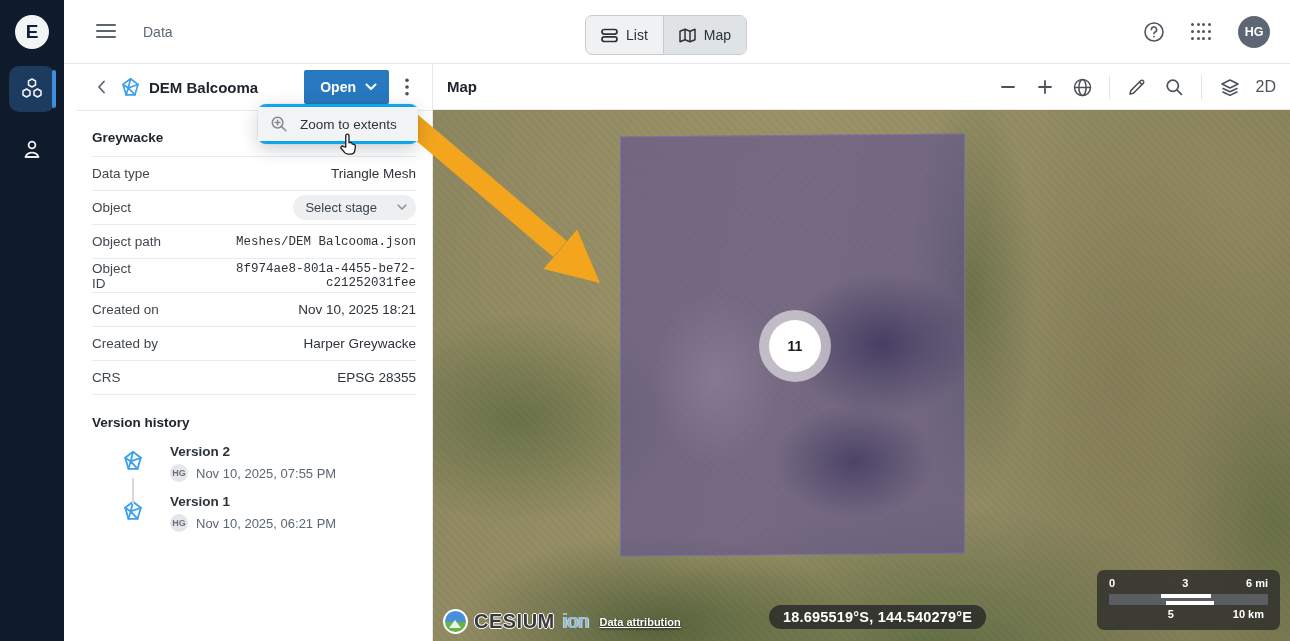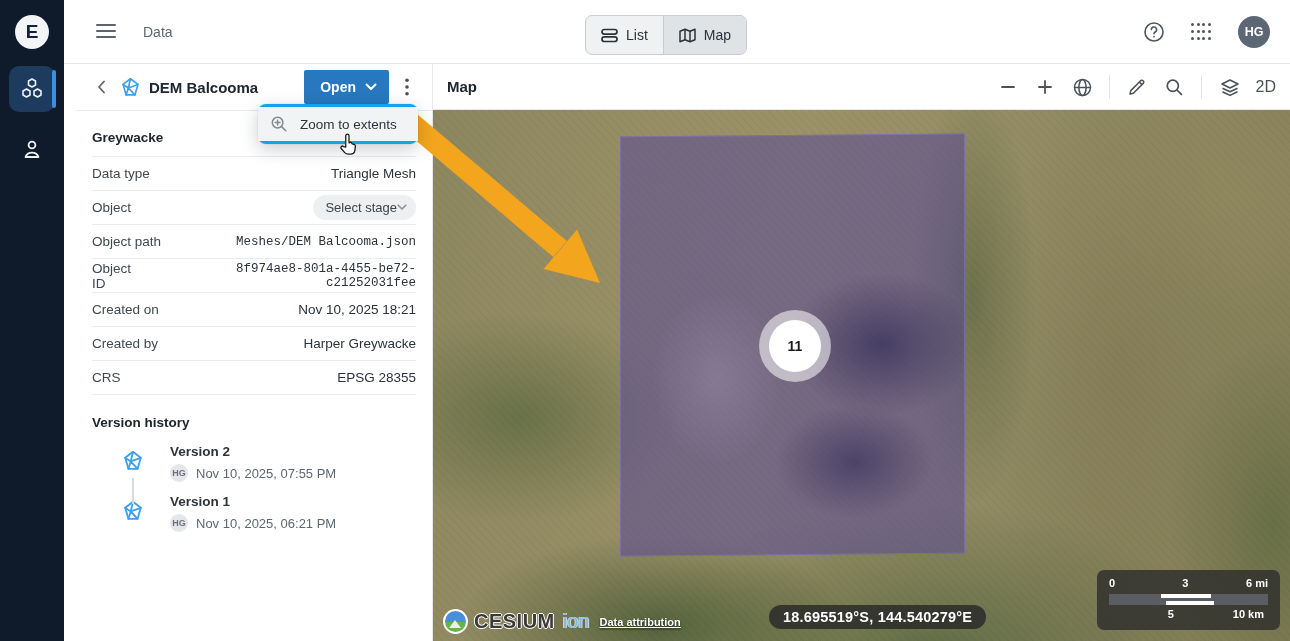--- a/index.html
+++ b/index.html
@@ -55,21 +55,21 @@
     border:none; border-radius:2px; font-size:14px; font-weight:700; display:flex; align-items:center; gap:9px;
     cursor:pointer; font-family:inherit; }
   .kebab { width:18px; height:20px; margin-left:9px; cursor:pointer; display:flex; align-items:center; justify-content:center; }
   .props { padding:0 16px; }
   .p-heading { padding:19px 0 11px 0; border-bottom:1px solid #e9ebee; font-size:13.5px; font-weight:700; color:#20262d; }
   .prow { height:34px; display:flex; align-items:center; justify-content:space-between;
     border-bottom:1px solid #e9ebee; }
   .prow .lab { font-size:13.5px; color:#40484f; }
   .prow .val { font-size:13.5px; color:#2c333a; text-align:right; }
   .prow.mono .val { font-family:"Liberation Mono", monospace; font-size:12.5px; }
-  .stage-pill { display:flex; align-items:center; gap:0; background:#edeff1; border:none;
+  .stage-pill { display:flex; align-items:center; gap:20px; background:#edeff1; border:none;
     border-radius:14px; padding:5px 9px 5px 12px; font-size:13px; color:#3c434b; cursor:pointer; font-family:inherit; }
   .vh-heading { padding:20px 0 4px 0; font-size:13.5px; font-weight:700; color:#20262d; }
   .vlist { position:relative; }
   .vconn { position:absolute; left:40px; top:44px; width:2px; height:26px; background:#d7dadd; }
   .ventry { display:flex; align-items:flex-start; padding:10px 0 2px 30px; }
   .ventry .vicon { width:22px; height:22px; margin-top:6px; }
   .vtext { margin-left:26px; }
   .vname { font-size:13.5px; font-weight:700; color:#2c333a; margin-bottom:5px; }
   .vsub { display:flex; align-items:center; gap:8px; }
   .vavatar { width:18px; height:18px; border-radius:50%; background:#e4e6e9; color:#6a737d;

